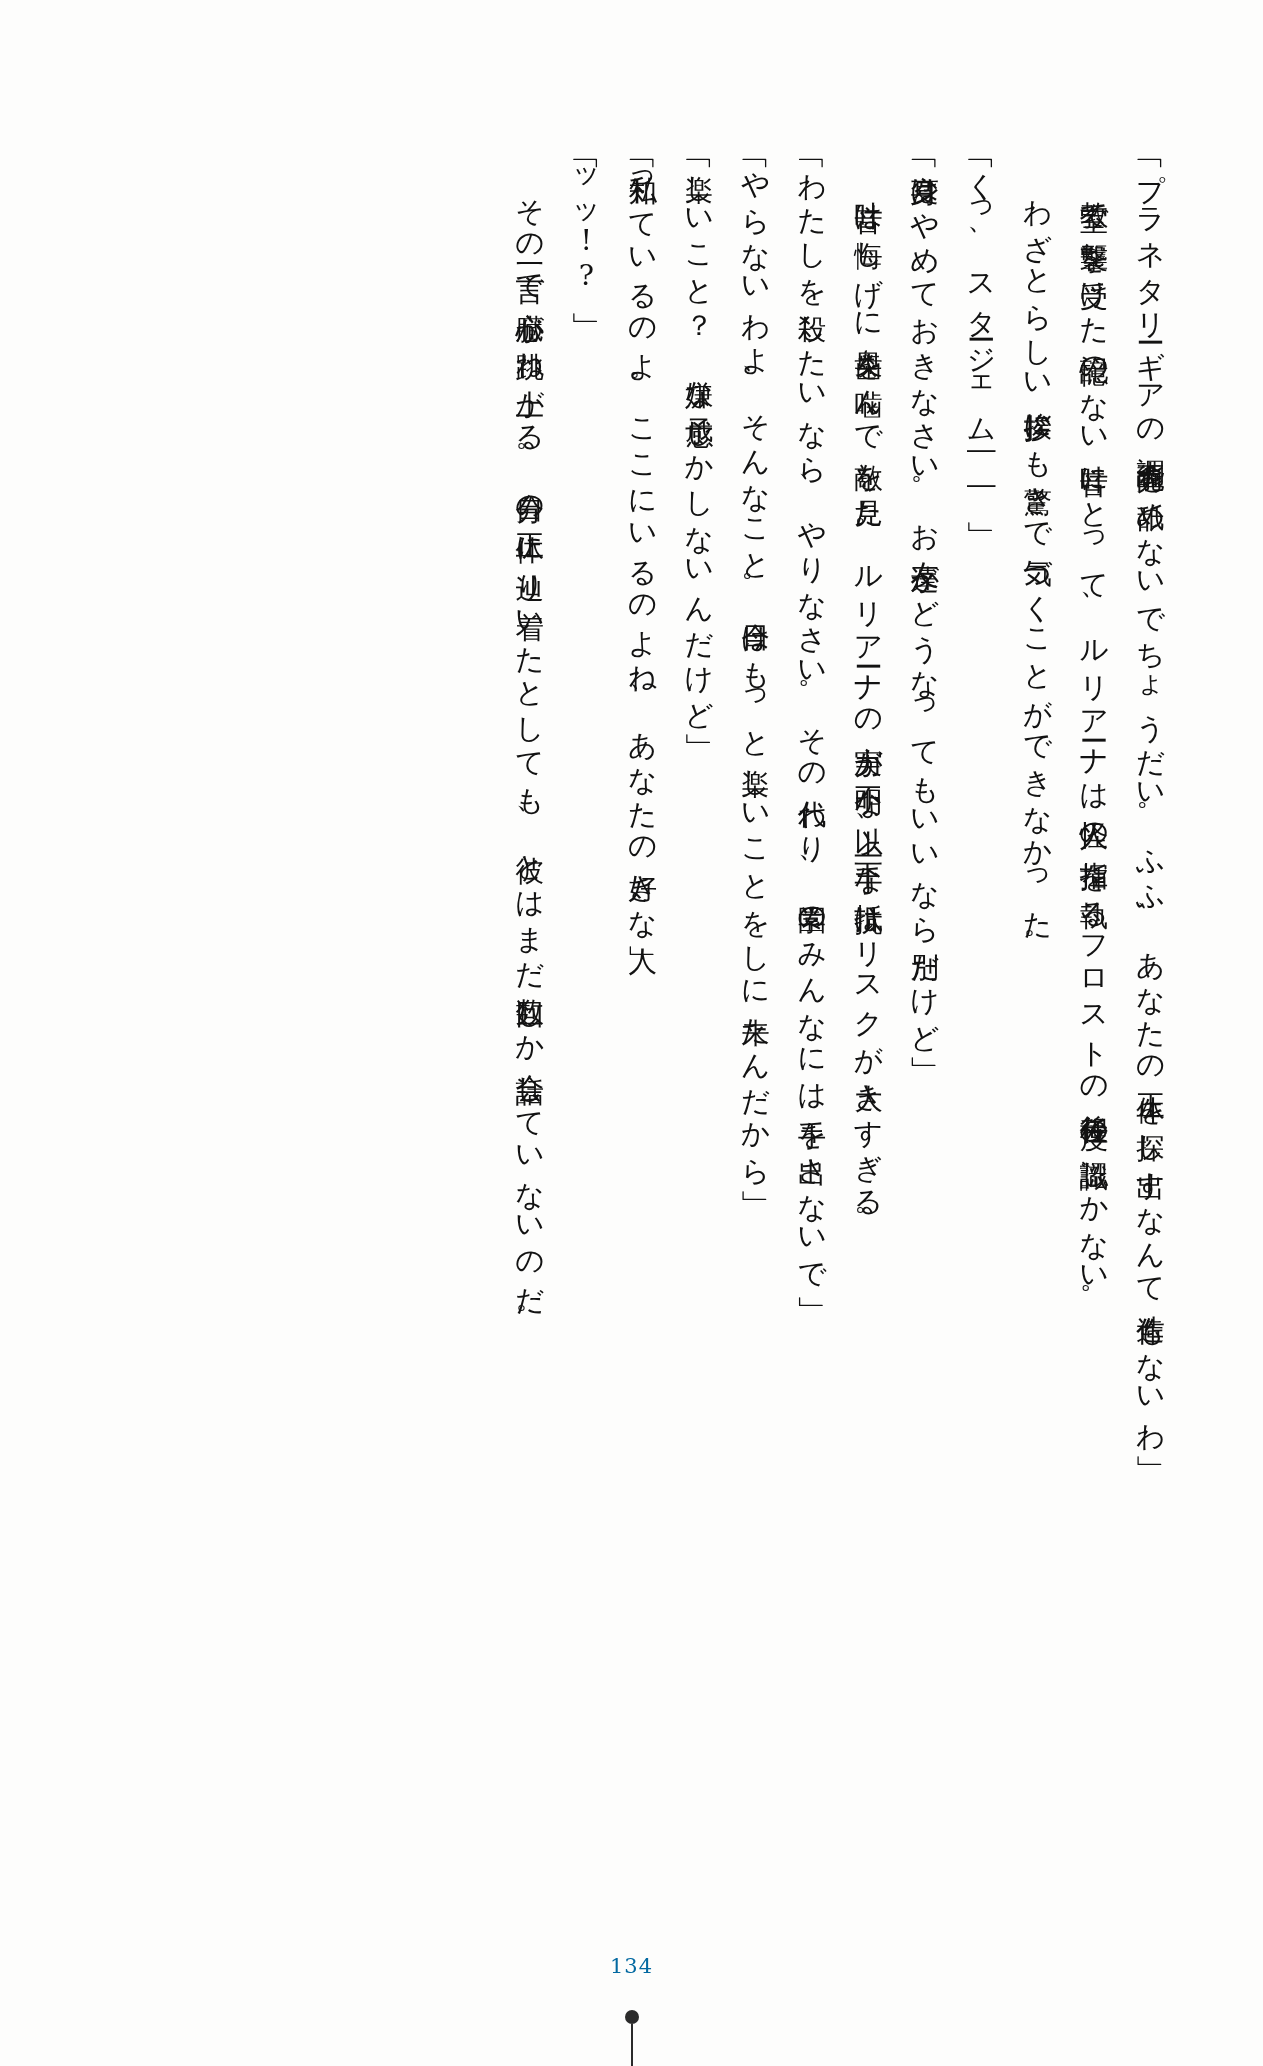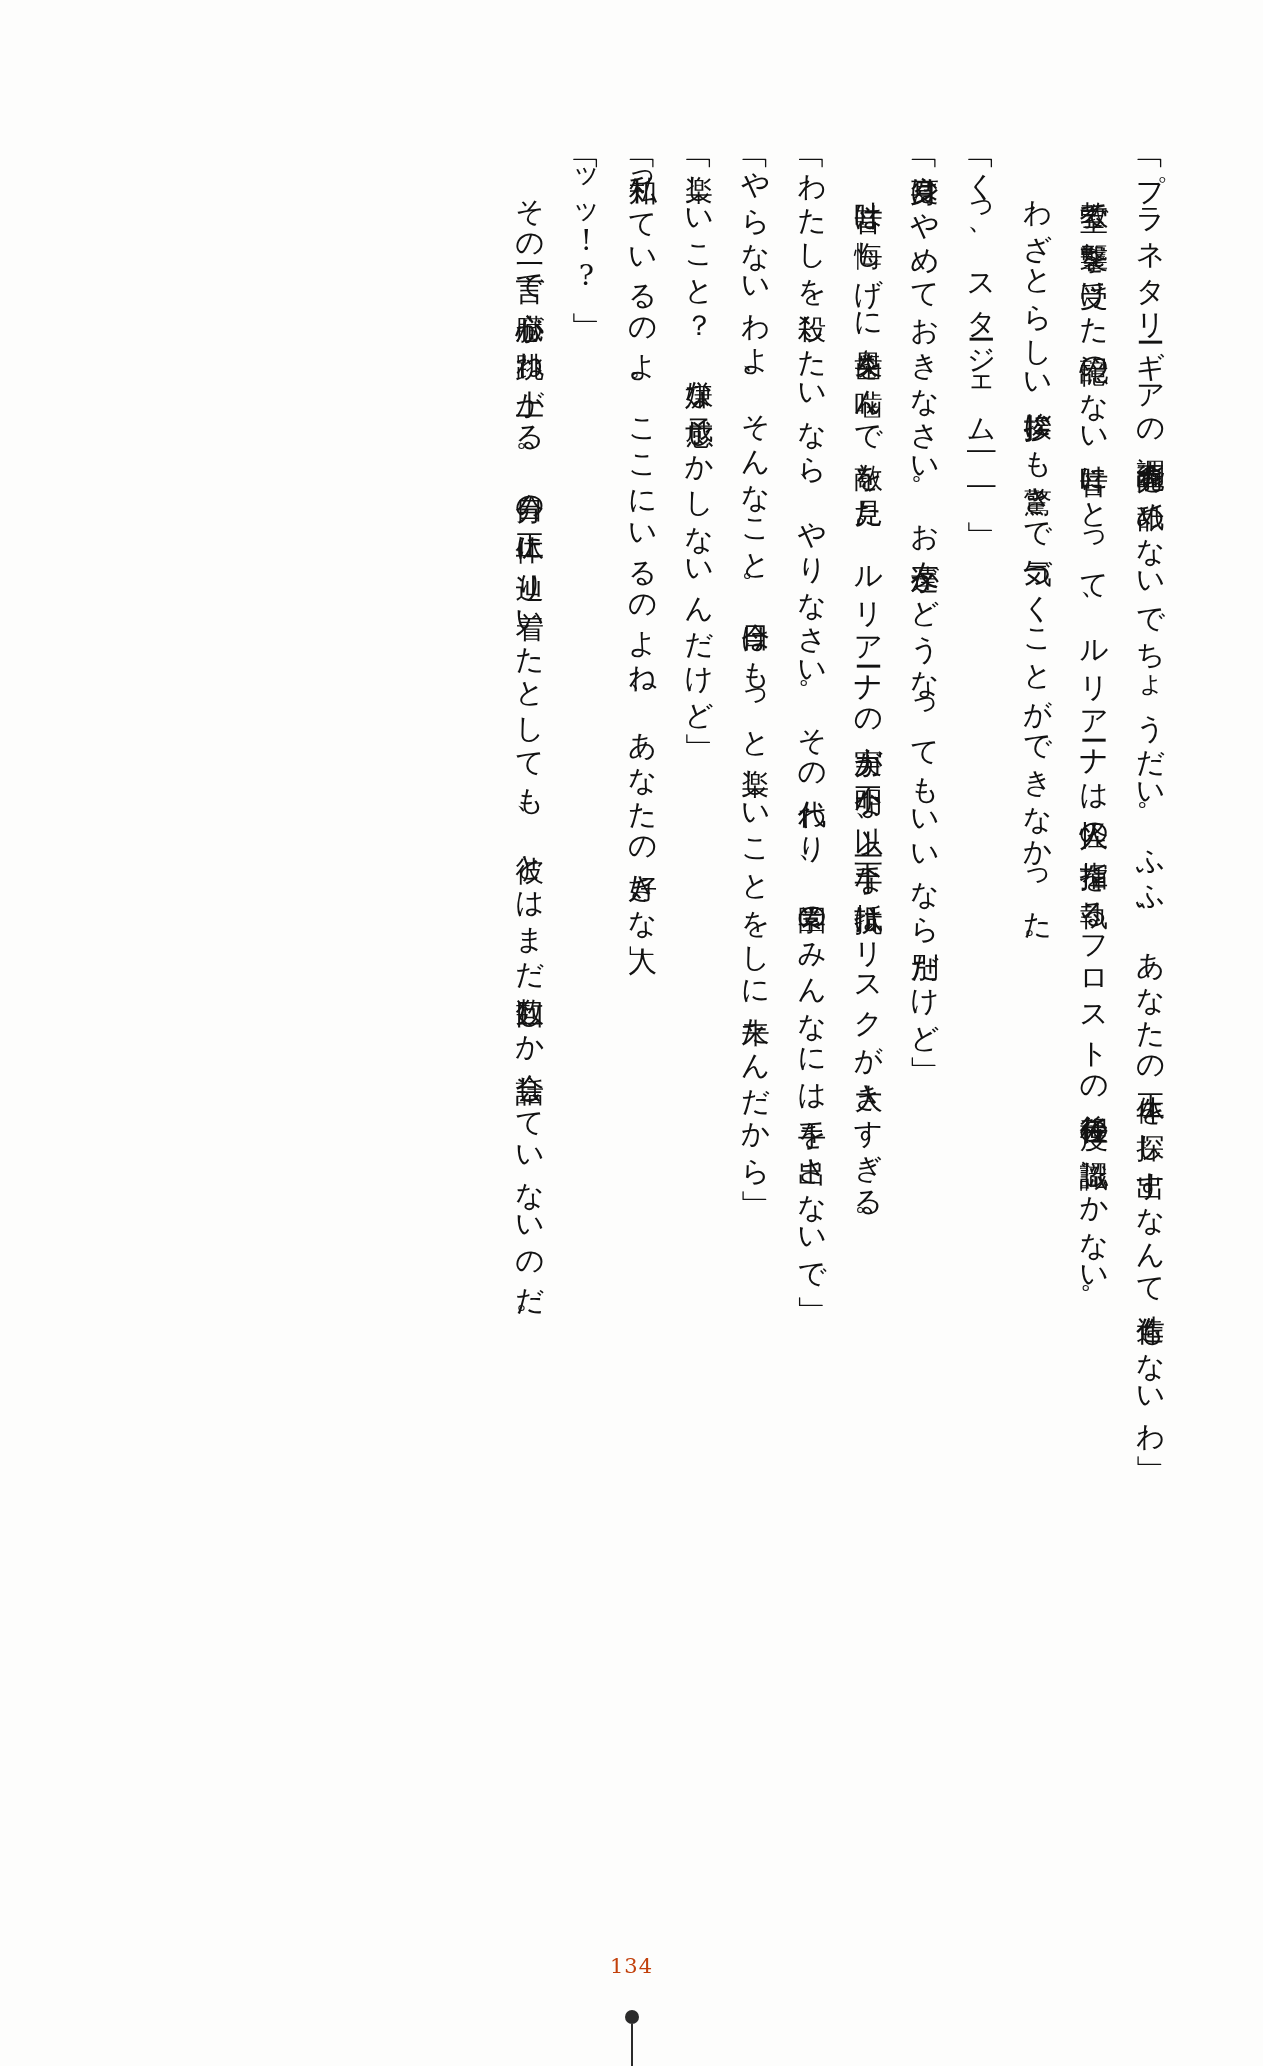--- a/index.html
+++ b/index.html
@@ -46,21 +46,21 @@
     text-indent: 1em;
   }
   .page-number {
     position: absolute;
     bottom: 88px;
     left: 0;
     right: 0;
     text-align: center;
     font-size: 21px;
     font-family: "DejaVu Serif", "Liberation Serif", serif;
-    color: #c2410c;
+    color: #0369a1;
     letter-spacing: 0.05em;
   }
   .gutter-mark {
     position: absolute;
     bottom: 0;
     left: 50%;
     transform: translateX(-50%);
     width: 14px;
     height: 56px;
   }

